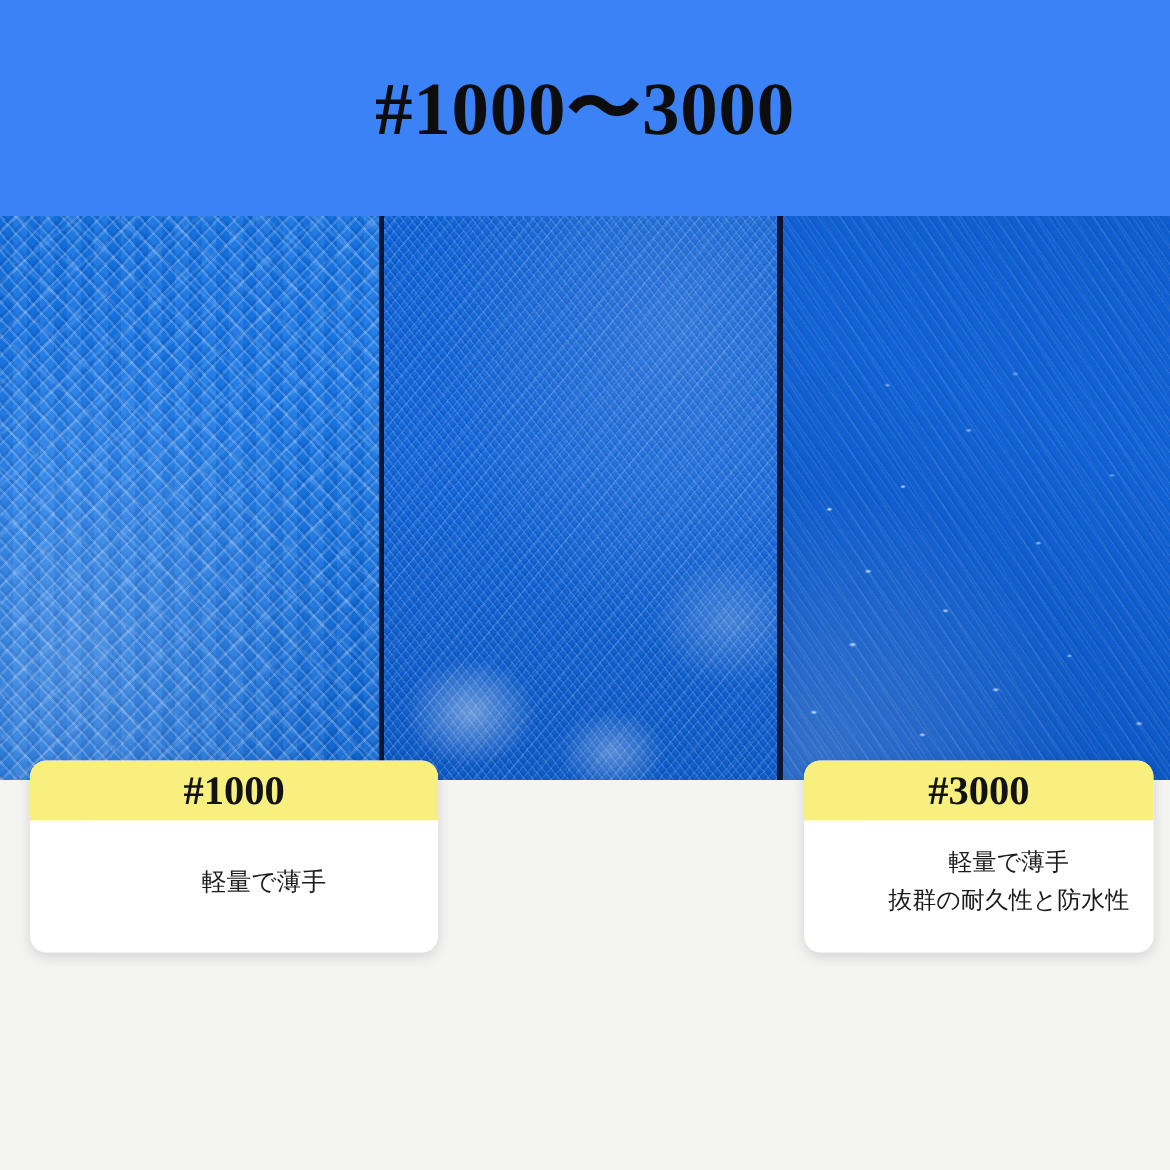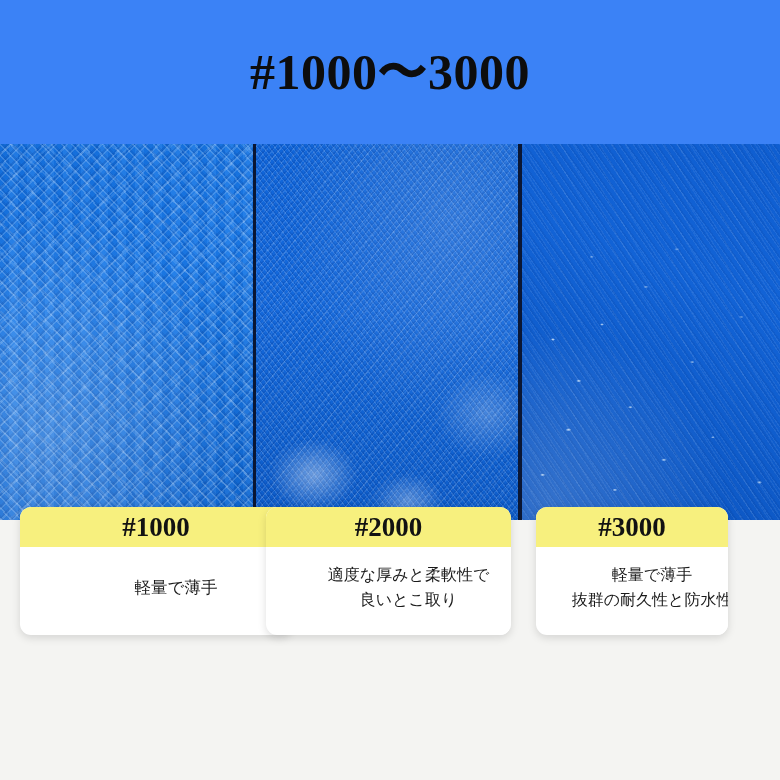--- a/index.html
+++ b/index.html
@@ -169,21 +169,21 @@
     top: 0;
     border-radius: 11px;
     background: #ffffff;
     box-shadow: 0 3px 9px rgba(0,0,0,0.13);
     overflow: hidden;
     display: flex;
     flex-direction: column;
   }
   .card.c1 { left: 20px;  width: 272px; height: 128px; }
   .card.c2 { left: 266px; width: 245px; height: 128px; }
-  .card.c3 { left: 536px; width: 192px; height: 128px; }
+  .card.c3 { left: 536px; width: 233px; height: 128px; }
 
   .card-header {
     background: #f7f07e;
     height: 40px;
     display: flex;
     align-items: center;
     justify-content: center;
     flex: none;
   }
   .card-header-text {
@@ -244,29 +244,20 @@
 
   <div class="card c1">
     <div class="card-header">
       <span class="card-header-text">#1000</span>
     </div>
     <div class="card-body">
       <div class="card-line">軽量で薄手</div>
     </div>
   </div>
 
-  <div class="card c2">
-    <div class="card-header">
-      <span class="card-header-text">#2000</span>
-    </div>
-    <div class="card-body">
-      <div class="card-line">適度な厚みと柔軟性で</div>
-      <div class="card-line">良いとこ取り</div>
-    </div>
-  </div>
 
   <div class="card c3">
     <div class="card-header">
       <span class="card-header-text">#3000</span>
     </div>
     <div class="card-body">
       <div class="card-line">軽量で薄手</div>
       <div class="card-line">抜群の耐久性と防水性</div>
     </div>
   </div>

